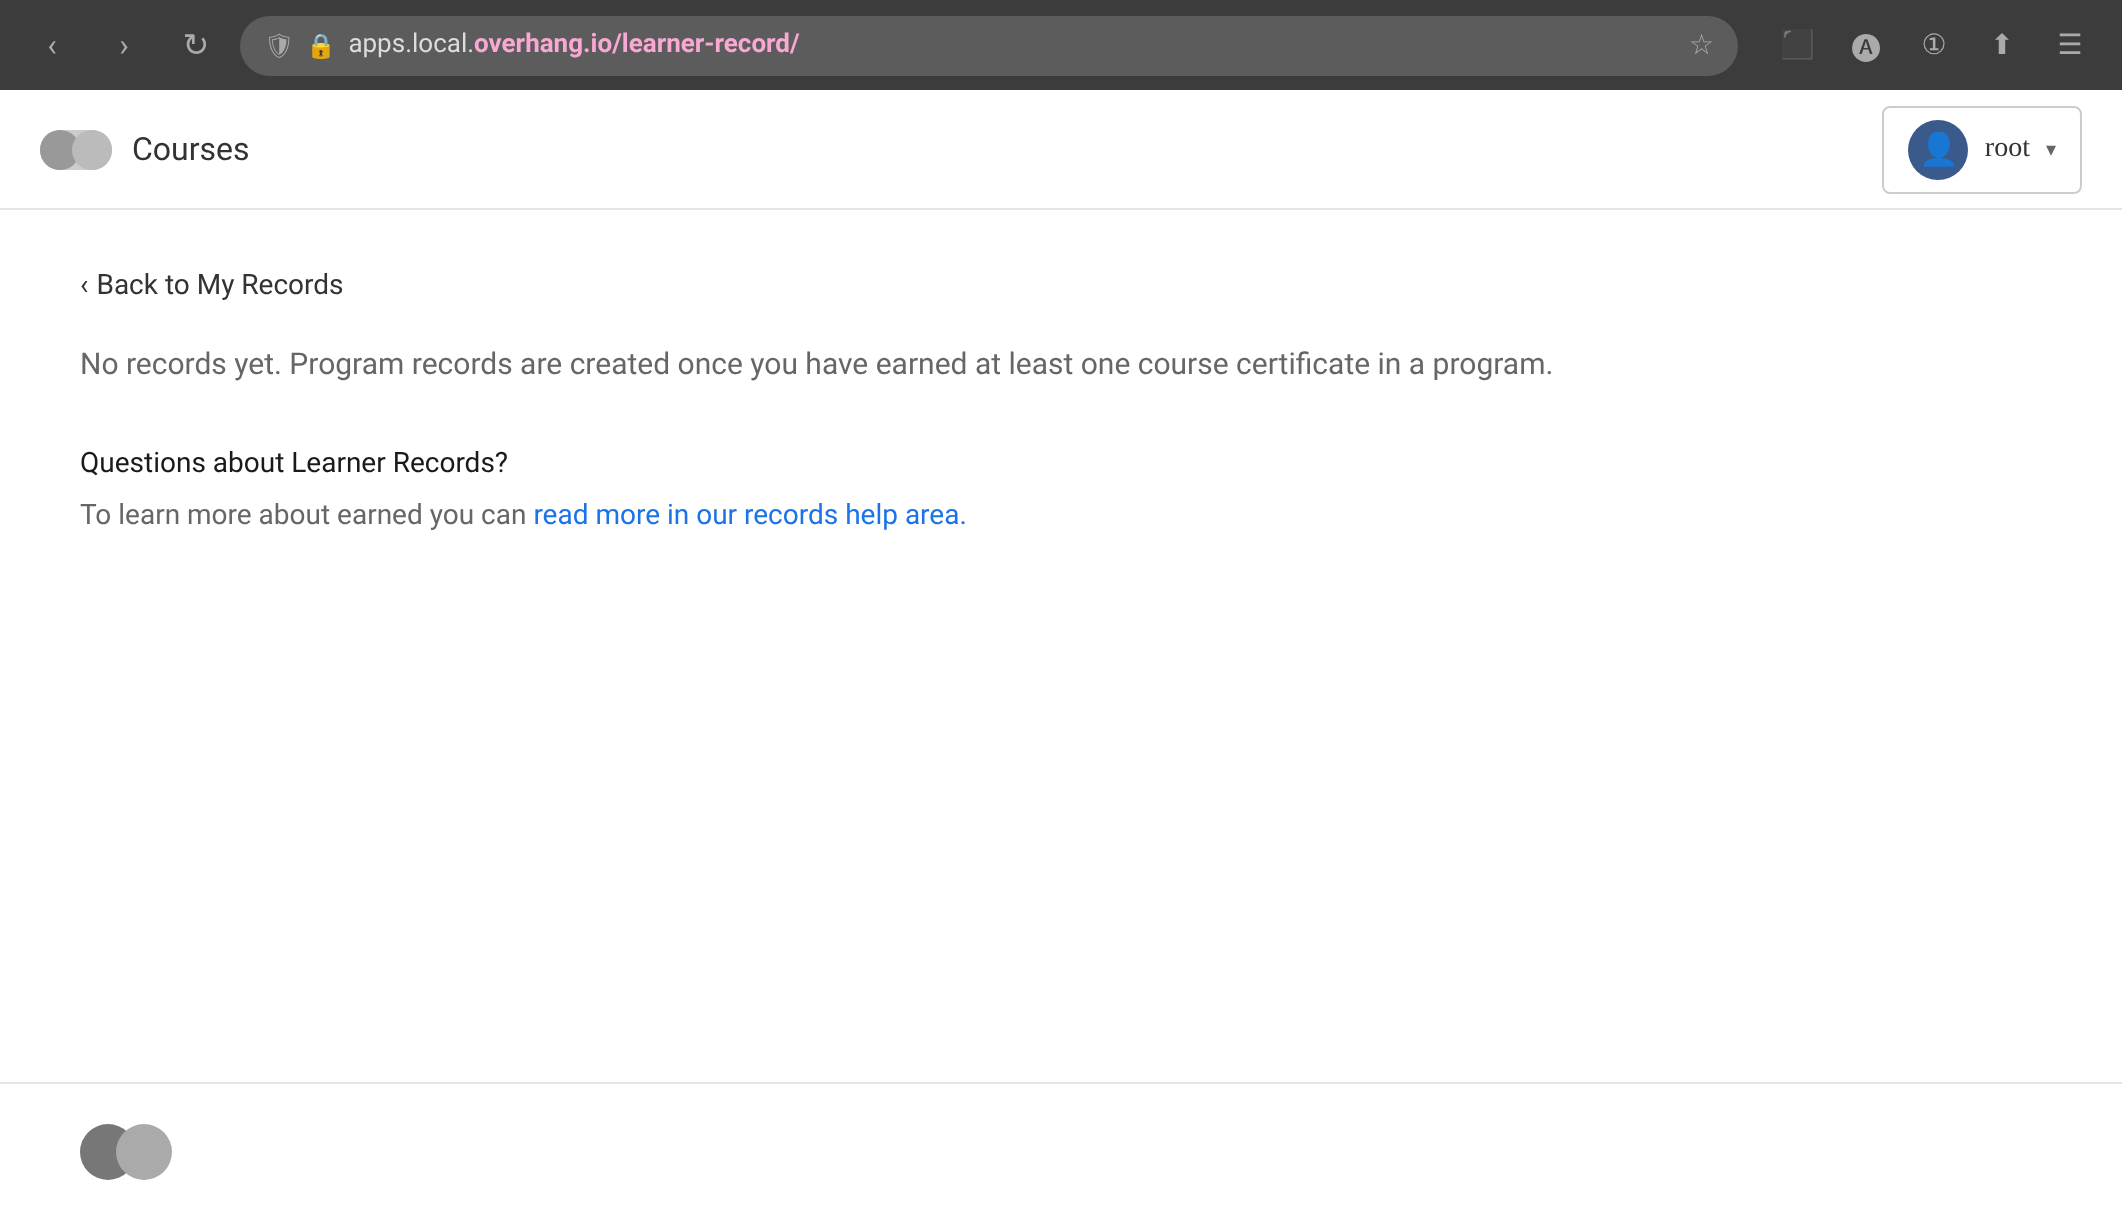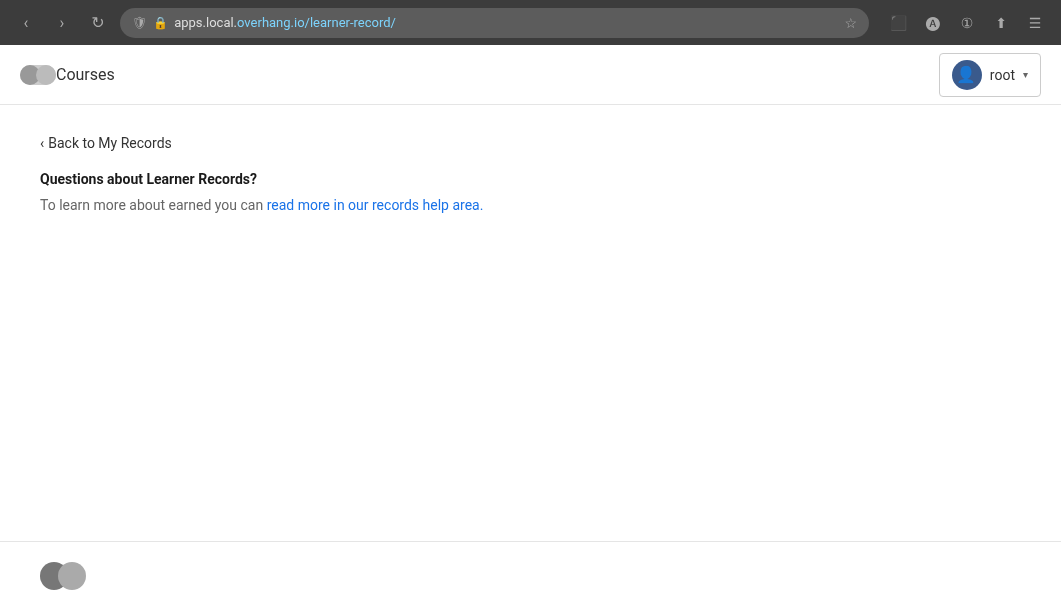--- a/index.html
+++ b/index.html
@@ -53,22 +53,22 @@
       color: #aaa;
       font-size: 12px;
     }
 
     .address-bar .url-text {
       color: #ddd;
       font-size: 13px;
     }
 
     .address-bar .url-text span {
-      color: #7dd3fc;
-      font-weight: 400;
+      color: #f9a8d4;
+      font-weight: 700;
     }
 
     .address-bar .star-icon {
       margin-left: auto;
       color: #aaa;
       font-size: 14px;
     }
 
     .browser-actions {
       display: flex;
@@ -95,21 +95,21 @@
       border-bottom: 1px solid #e5e5e5;
       display: flex;
       align-items: center;
       padding: 0 20px;
       background: #fff;
     }
 
     .app-logo {
       display: flex;
       align-items: center;
-      gap: 0;
+      gap: 10px;
     }
 
     .logo-icon {
       width: 36px;
       height: 20px;
       background: #ccc;
       border-radius: 10px;
       position: relative;
       display: flex;
       align-items: center;
@@ -161,20 +161,21 @@
       display: flex;
       align-items: center;
       justify-content: center;
       color: #fff;
       font-size: 16px;
     }
 
     .user-name {
       font-size: 14px;
       color: #333;
+      font-family: Liberation Serif, serif;
     }
 
     .dropdown-arrow {
       font-size: 10px;
       color: #666;
     }
 
     
     .main-content {
       padding: 30px 40px;
@@ -210,21 +211,21 @@
       margin-bottom: 30px;
       line-height: 1.5;
     }
 
     .questions-section {
       margin-top: 10px;
     }
 
     .questions-title {
       font-size: 14px;
-      font-weight: 700;
+      font-weight: 400;
       color: #1a1a1a;
       margin-bottom: 8px;
     }
 
     .questions-text {
       font-size: 14px;
       color: #666;
       line-height: 1.5;
     }
 
@@ -316,20 +317,21 @@
   </div>
 </div>
 
 <div class="main-content">
   <a class="back-link" href="#">
     <span class="back-chevron">‹</span>
     <span>Back to My Records</span>
   </a>
 
 
+  <p class="no-records-text">No records yet. Program records are created once you have earned at least one course certificate in a program.</p>
 
   <div class="questions-section">
     <p class="questions-title">Questions about Learner Records?</p>
     <p class="questions-text">
       <span>To learn more about earned you can </span>
       <a class="help-link" href="#">
         <span>read more in our records help area.</span>
       </a>
     </p>
   </div>

